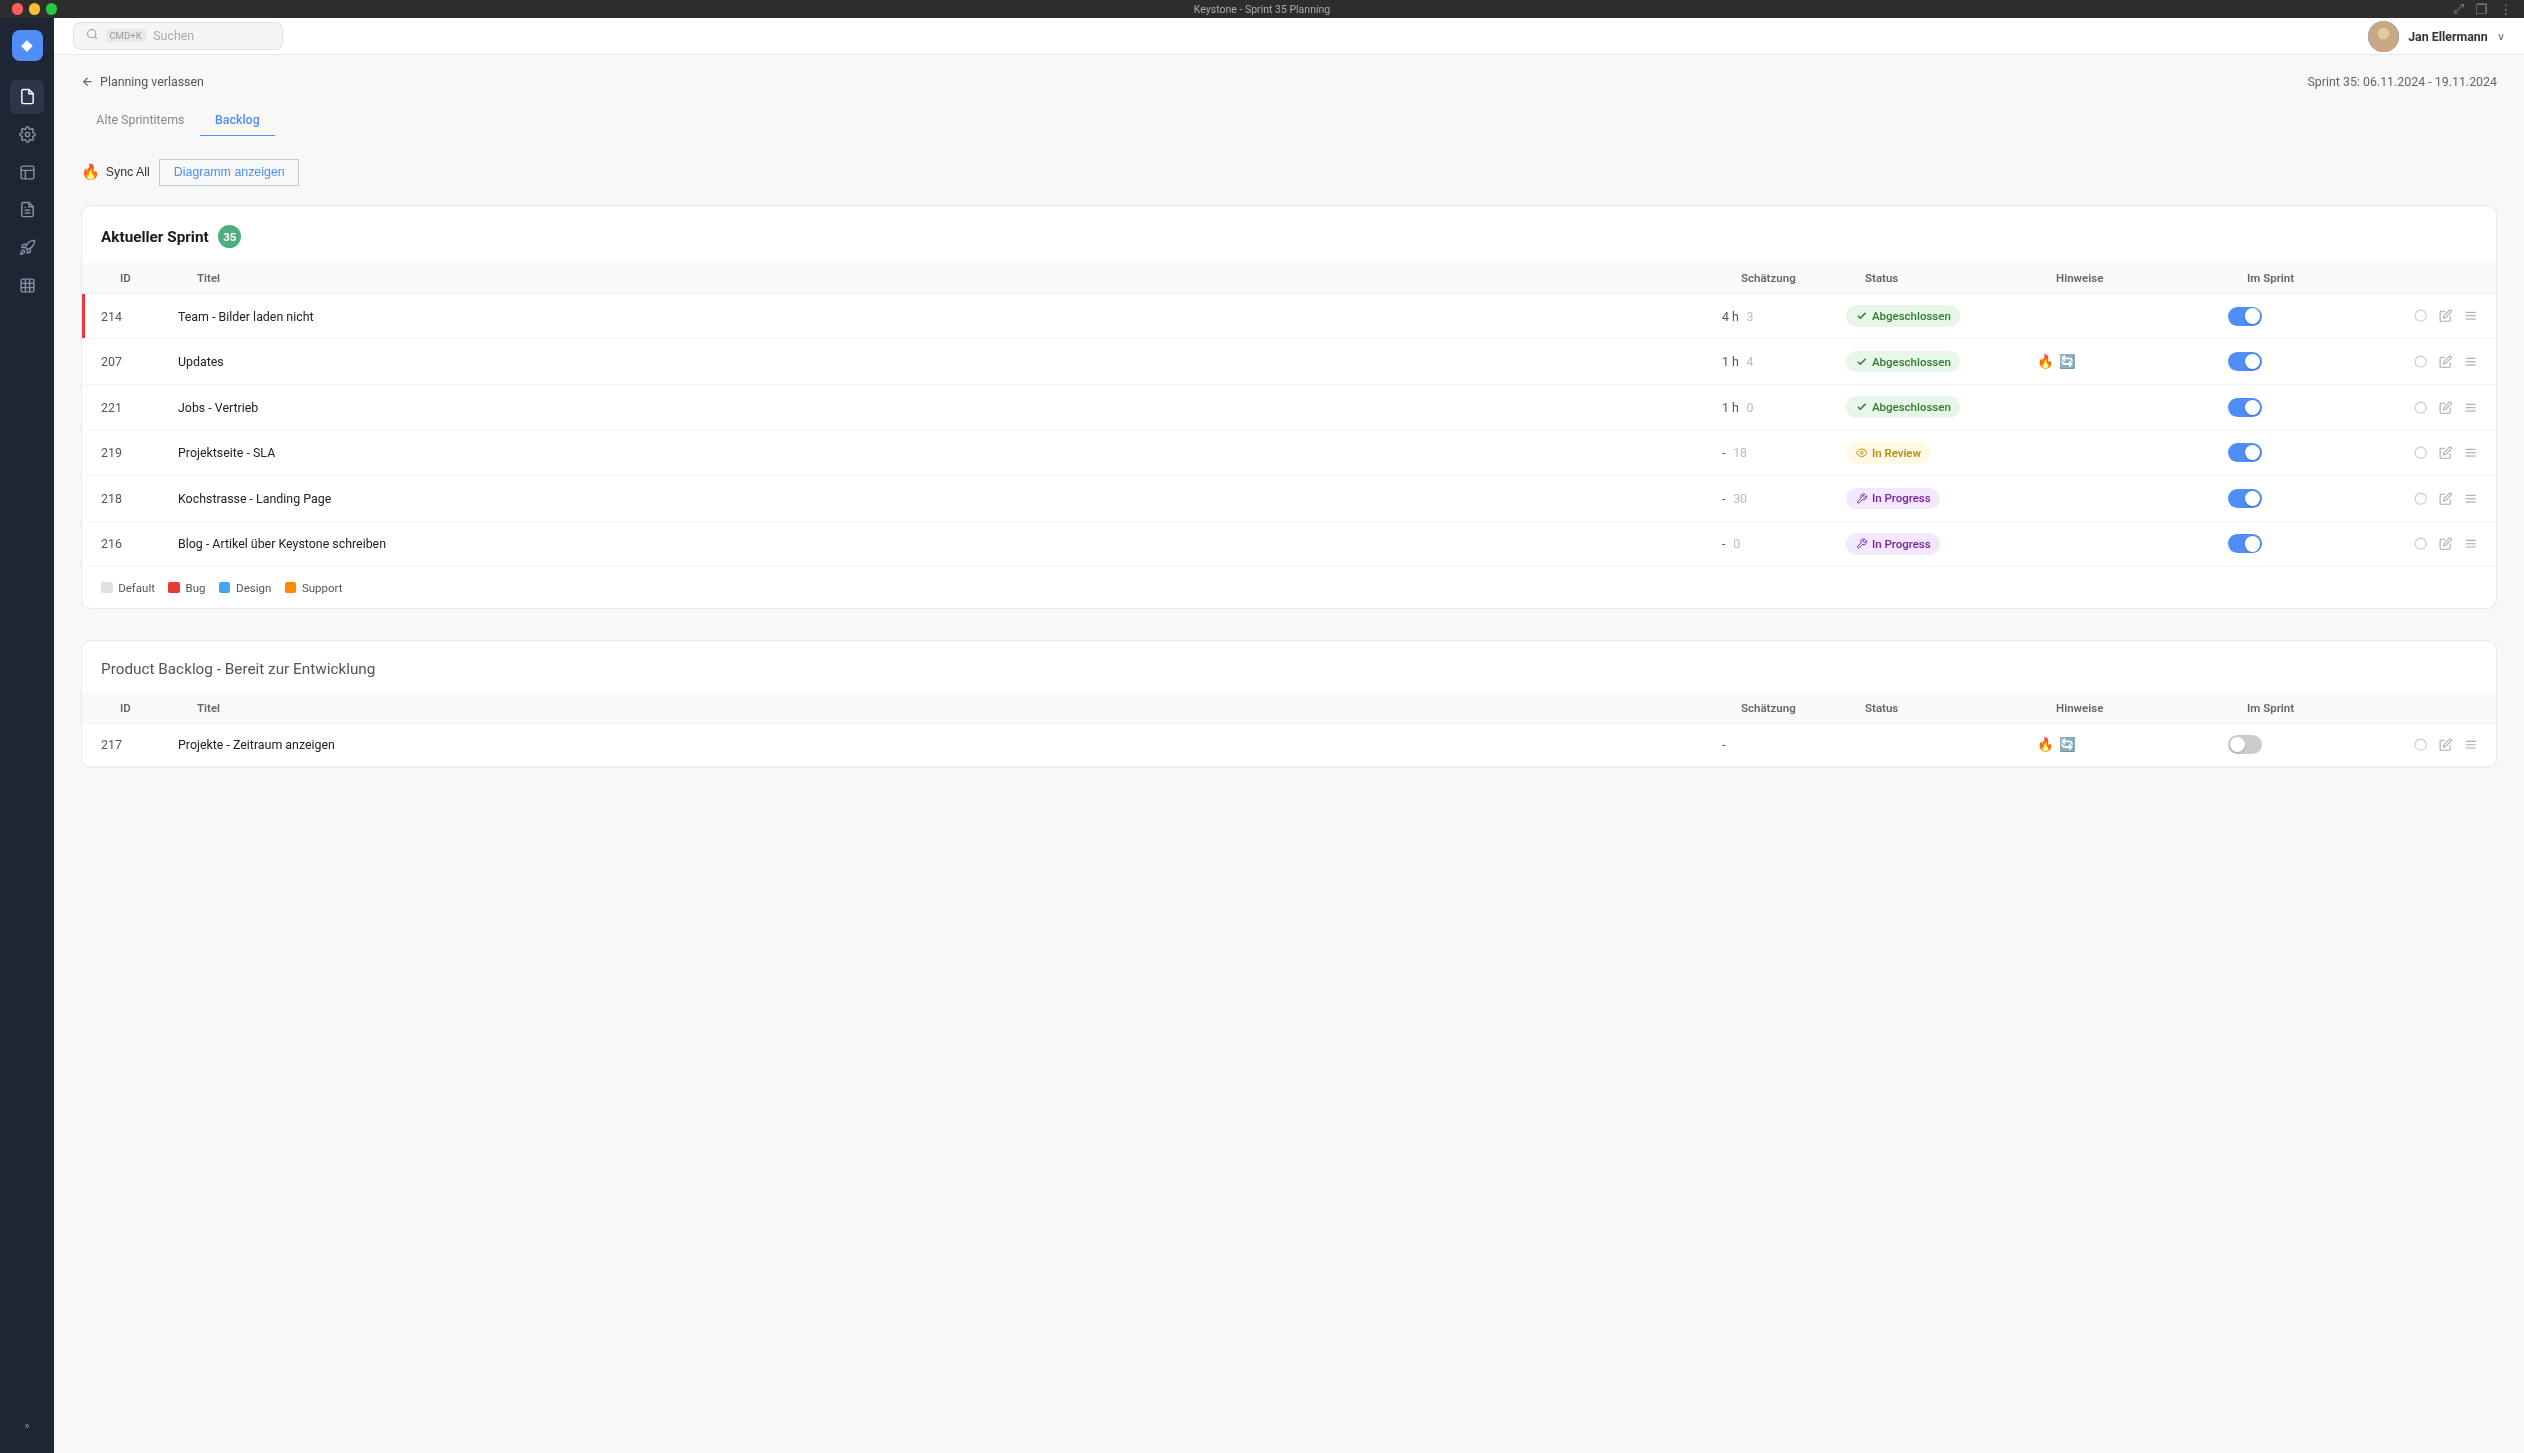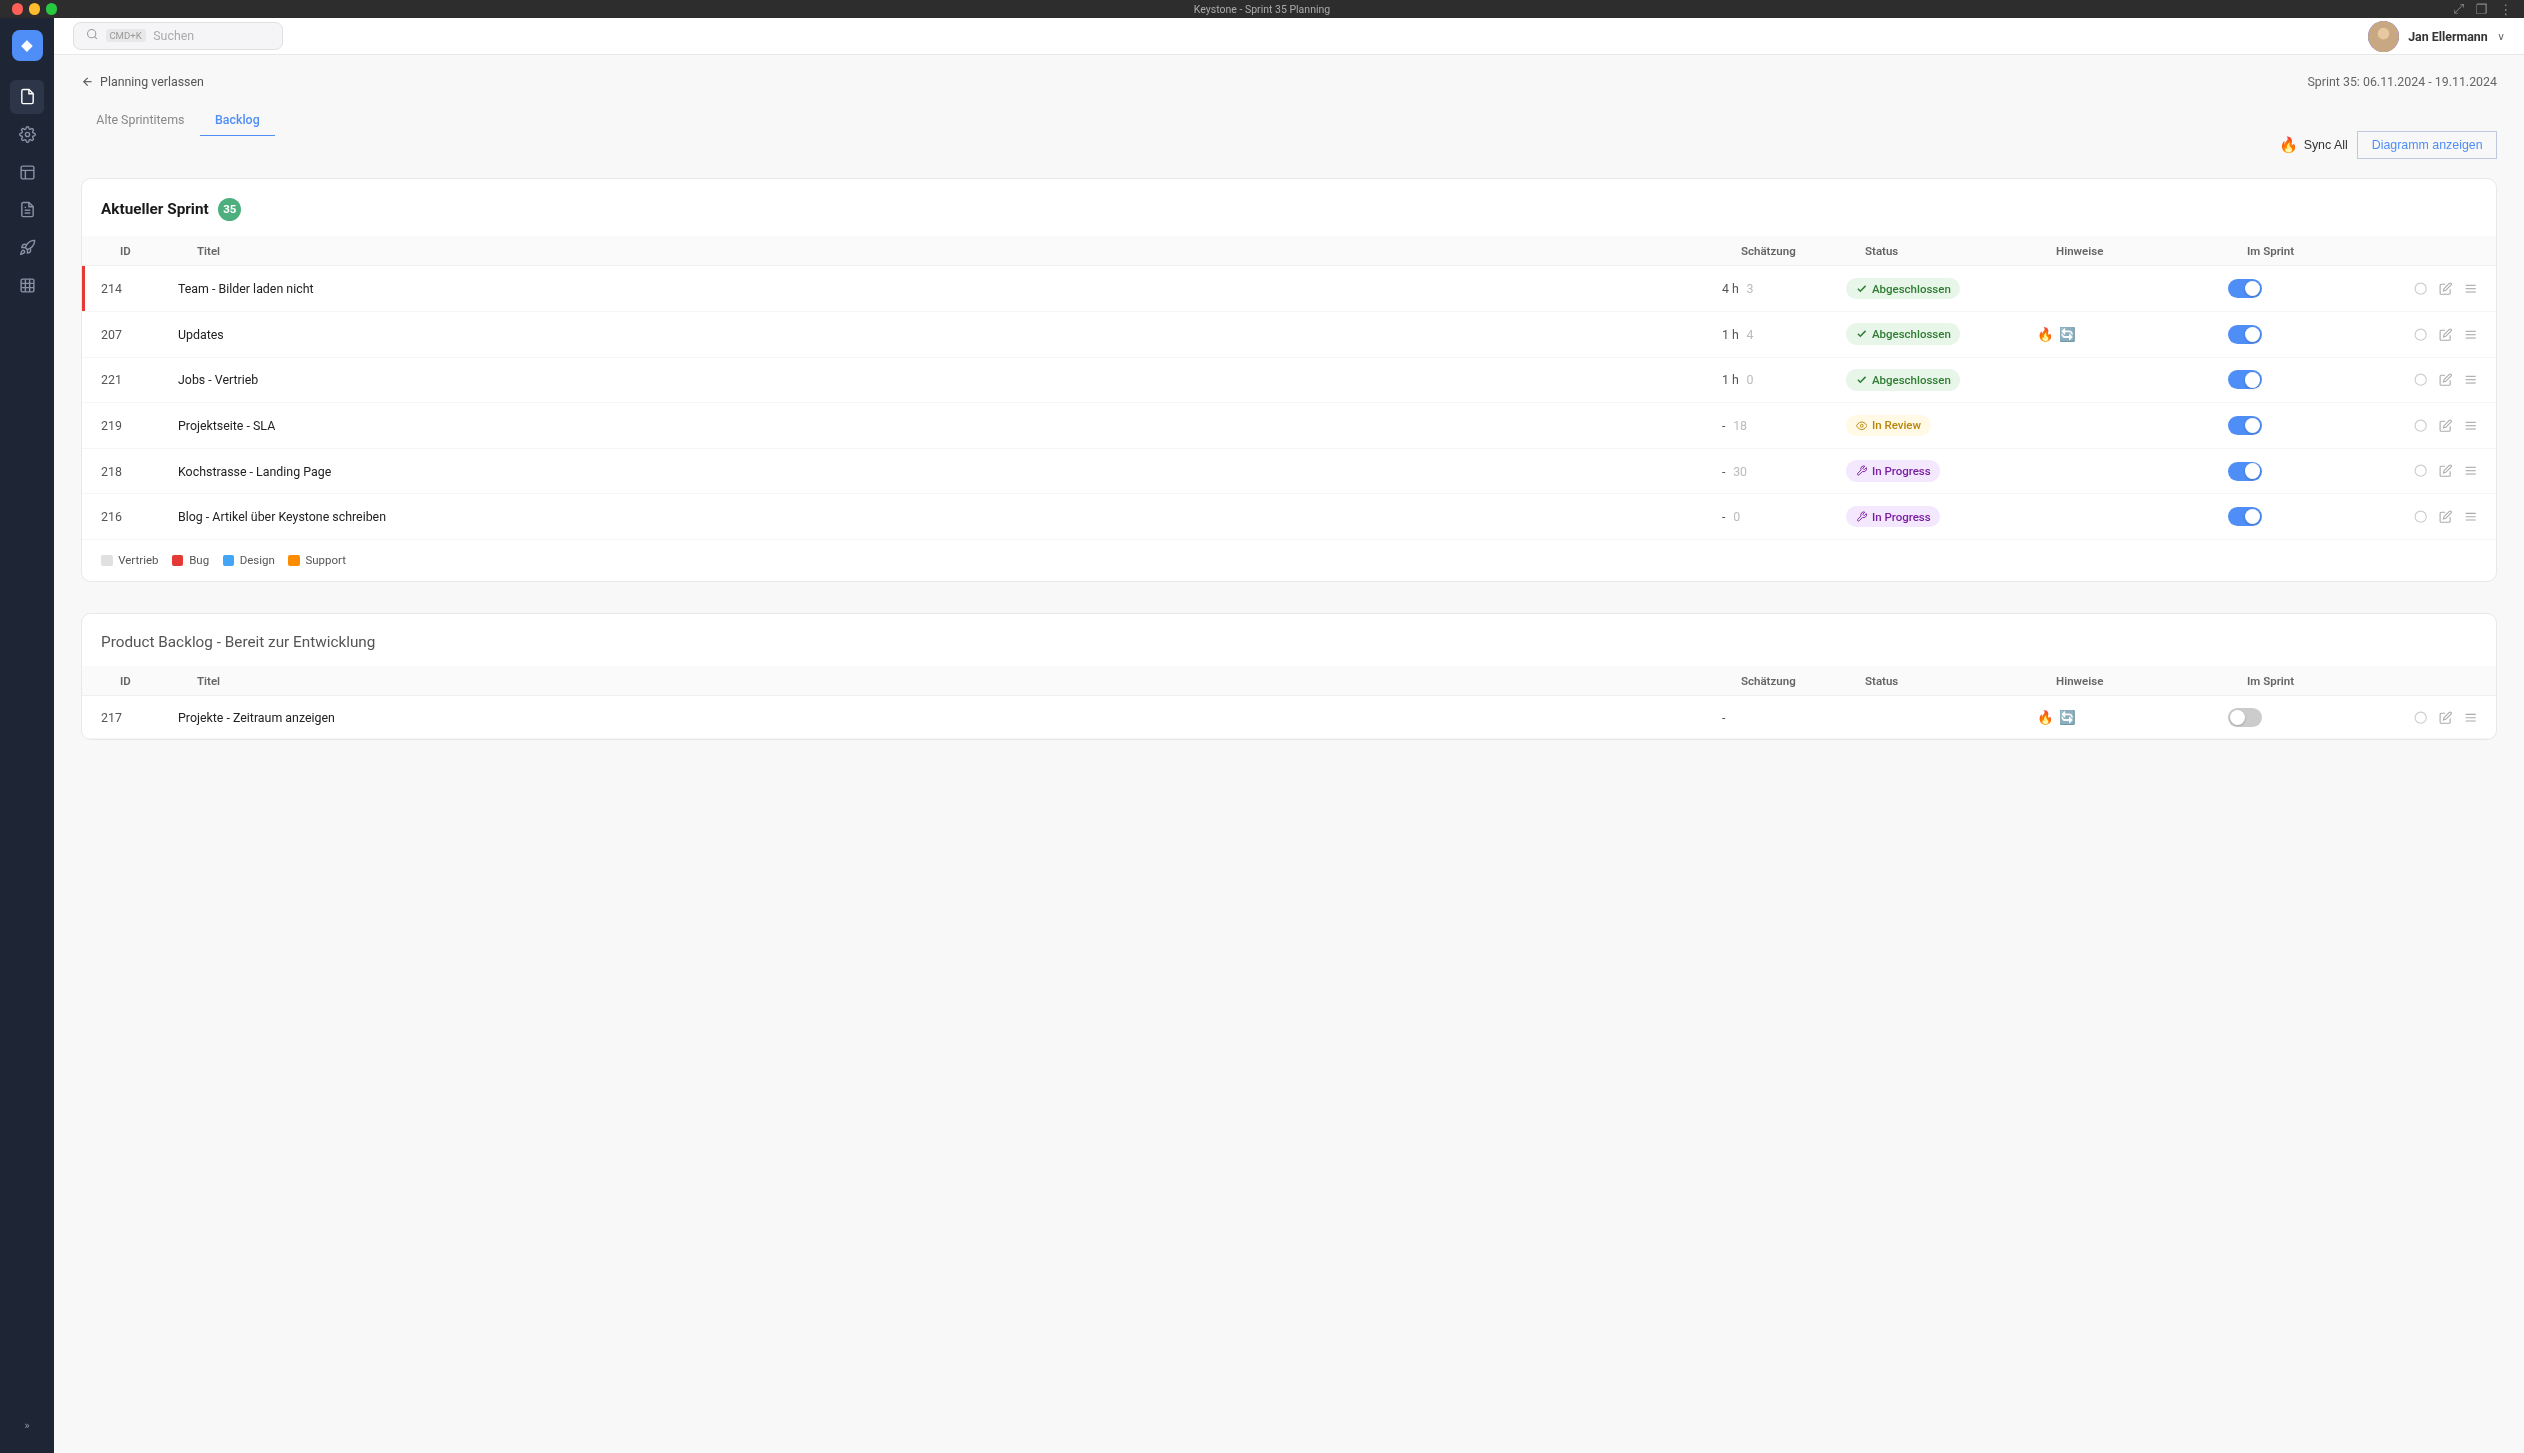--- a/index.html
+++ b/index.html
@@ -431,22 +431,23 @@
     
     .search-icon-svg {
       color: #999;
       font-size: 12.4px;
     }
 
     .top-actions {
       position: relative;
       display: flex;
       justify-content: space-between;
-      align-items: flex-end;
+      align-items: flex-start;
       margin-bottom: 19px;
+      flex-direction: column;
     }
     .tabs-wrapper {
       display: flex;
       flex-direction: column;
     }
   </style>
 </head>
 <body>
 
 <div class="title-bar">
@@ -820,21 +821,21 @@
                   <line x1="3" y1="6" x2="21" y2="6"></line>
                   <line x1="3" y1="12" x2="21" y2="12"></line>
                   <line x1="3" y1="18" x2="21" y2="18"></line>
                 </svg>
             </div>
           </div>
 
           <div class="legend">
             <div class="legend-item">
               <div class="legend-dot legend-default"></div>
-              <span>Vertrieb</span>
+              <span>Default</span>
             </div>
             <div class="legend-item">
               <div class="legend-dot legend-bug"></div>
               <span>Bug</span>
             </div>
             <div class="legend-item">
               <div class="legend-dot legend-design"></div>
               <span>Design</span>
             </div>
             <div class="legend-item">

